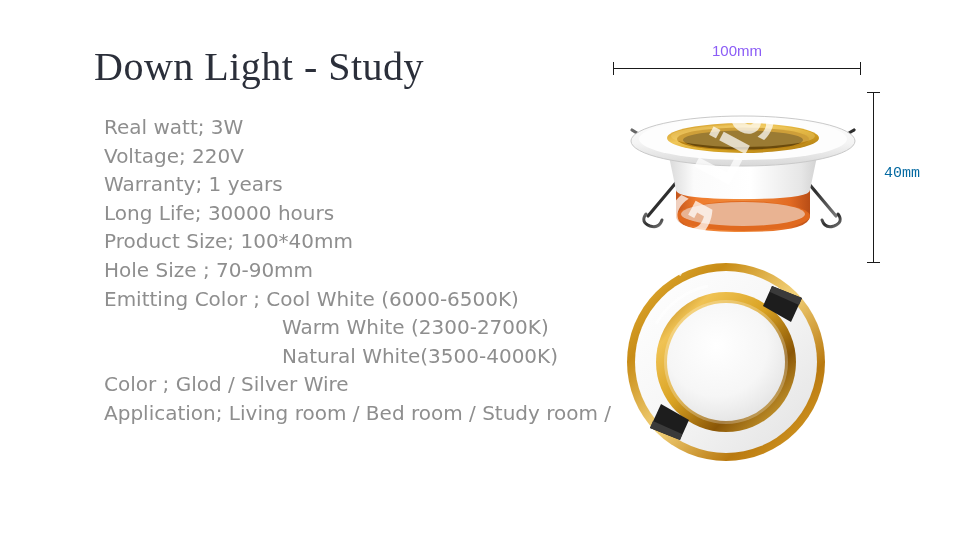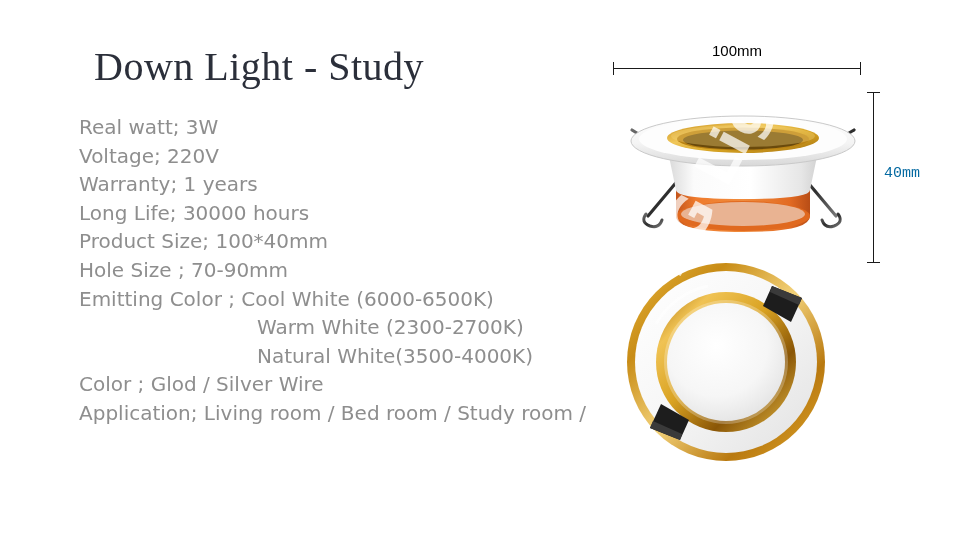--- a/index.html
+++ b/index.html
@@ -24,21 +24,21 @@
     font-family: "Liberation Serif", serif;
     font-size: 40px;
     line-height: 46px;
     color: #2b2f3a;
     letter-spacing: 0.5px;
     white-space: nowrap;
   }
 
   #spec-list {
     position: absolute;
-    left: 79px;
+    left: 104px;
     top: 113px;
     width: 640px;
   }
   .spec-line {
     font-family: "DejaVu Sans", sans-serif;
     font-size: 20px;
     line-height: 28.6px;
     color: #8e8e8e;
     font-weight: 400;
     white-space: nowrap;
@@ -75,21 +75,21 @@
   #dim-h-cap-l { left: 13px; }
   #dim-h-cap-r { left: 260px; }
   #dim-h-label {
     position: absolute;
     left: 13px;
     top: 42px;
     width: 248px;
     text-align: center;
     font-family: "Liberation Sans", sans-serif;
     font-size: 15px;
-    color: #000000;
+    color: #8b5cf6;
   }
 
   
   #dim-v {
     position: absolute;
     left: 273px;
     top: 92px;
     width: 1px;
     height: 170px;
     background: #1a1a1a;

